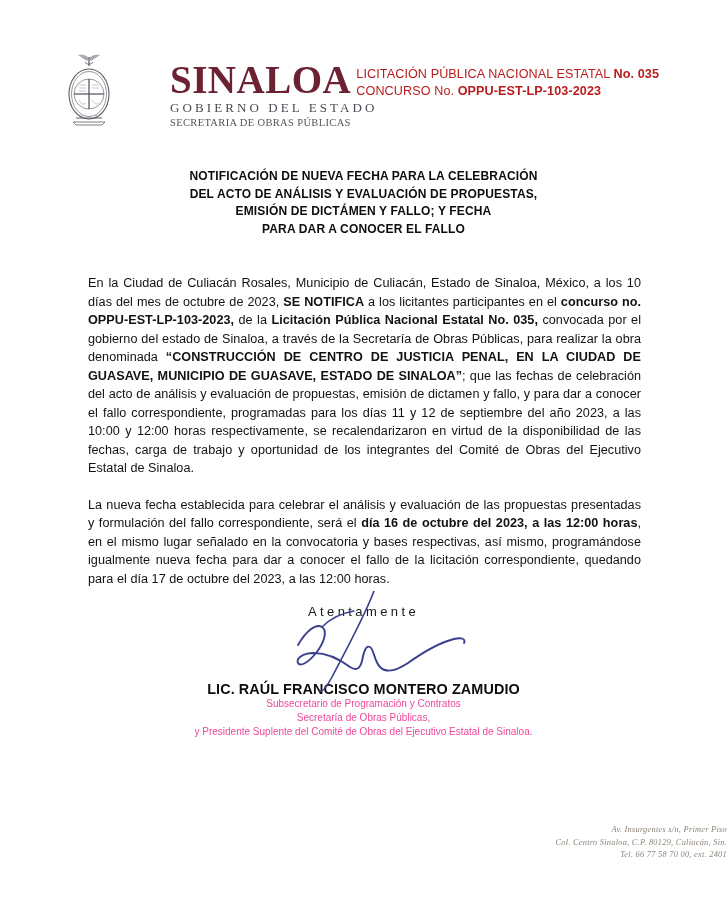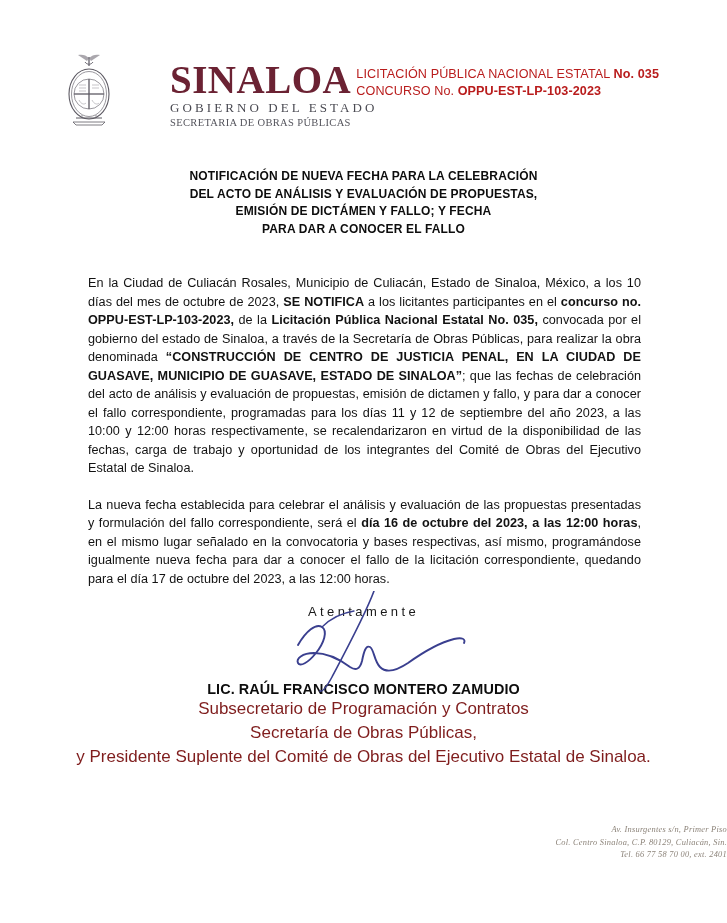--- a/index.html
+++ b/index.html
@@ -163,23 +163,23 @@
     font-size: 14.4px;
     font-weight: bold;
     letter-spacing: 0.1px;
     color: #0d0d0d;
     position: relative;
     z-index: 1;
     margin-top: 2px;
   }
 
   .signer-line {
-    font-size: 17px;
+    font-size: 10px;
     line-height: 1.42;
-    color: #7f1d1d;
+    color: #ec4899;
   }
 
   
   .footer {
     position: absolute;
     left: 0;
     top: 824px;
     width: 727px;
     text-align: right;
     font-family: "Liberation Serif", serif;

